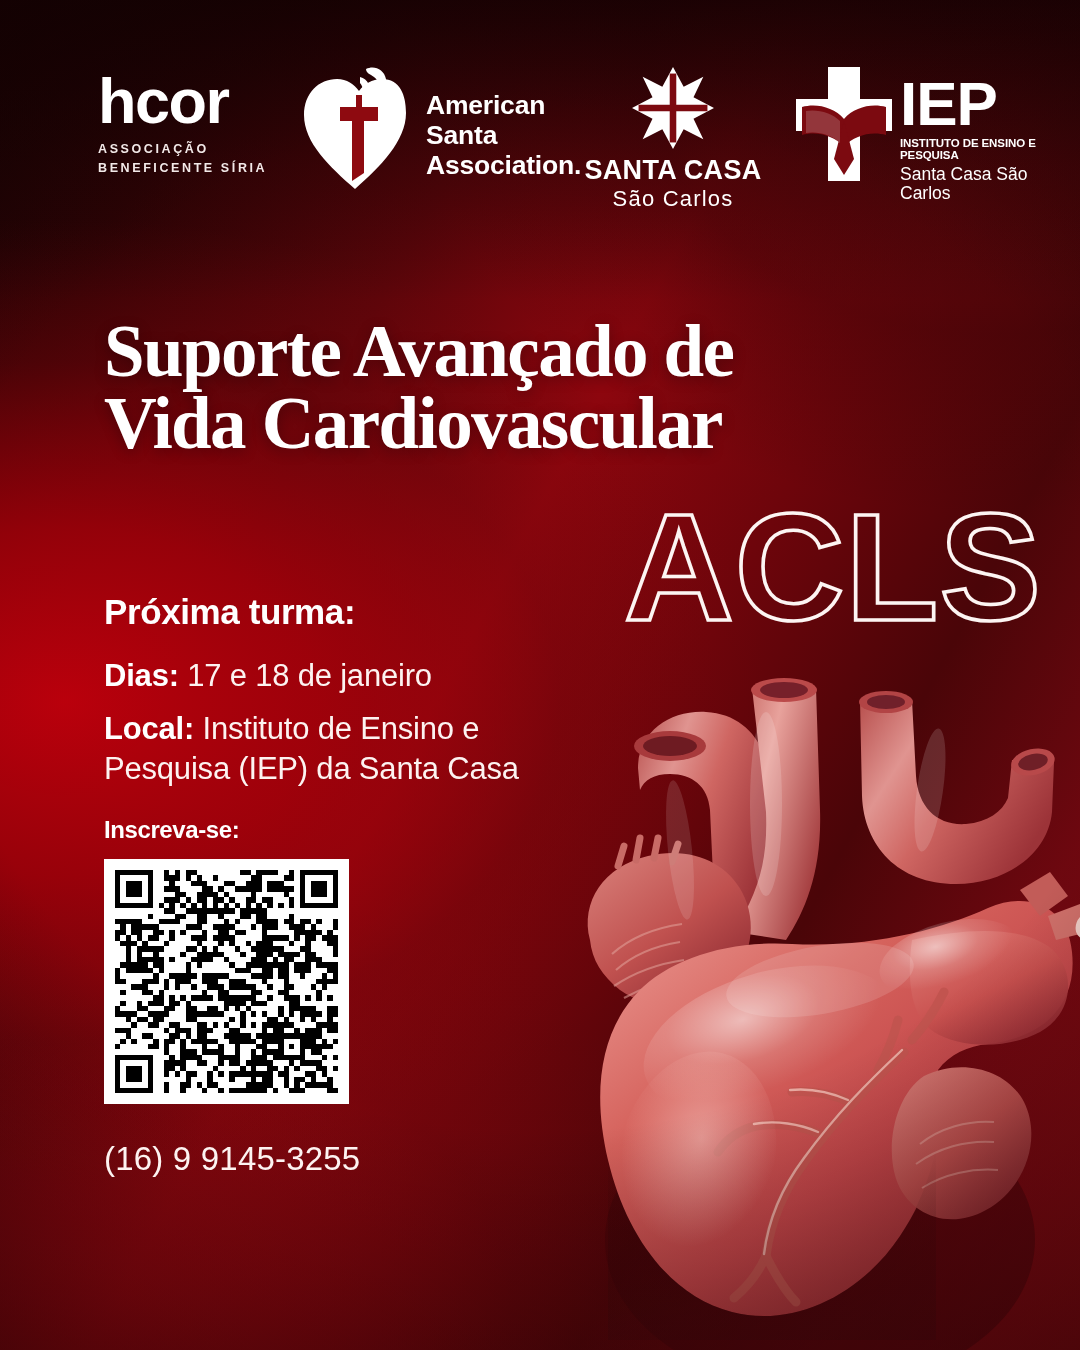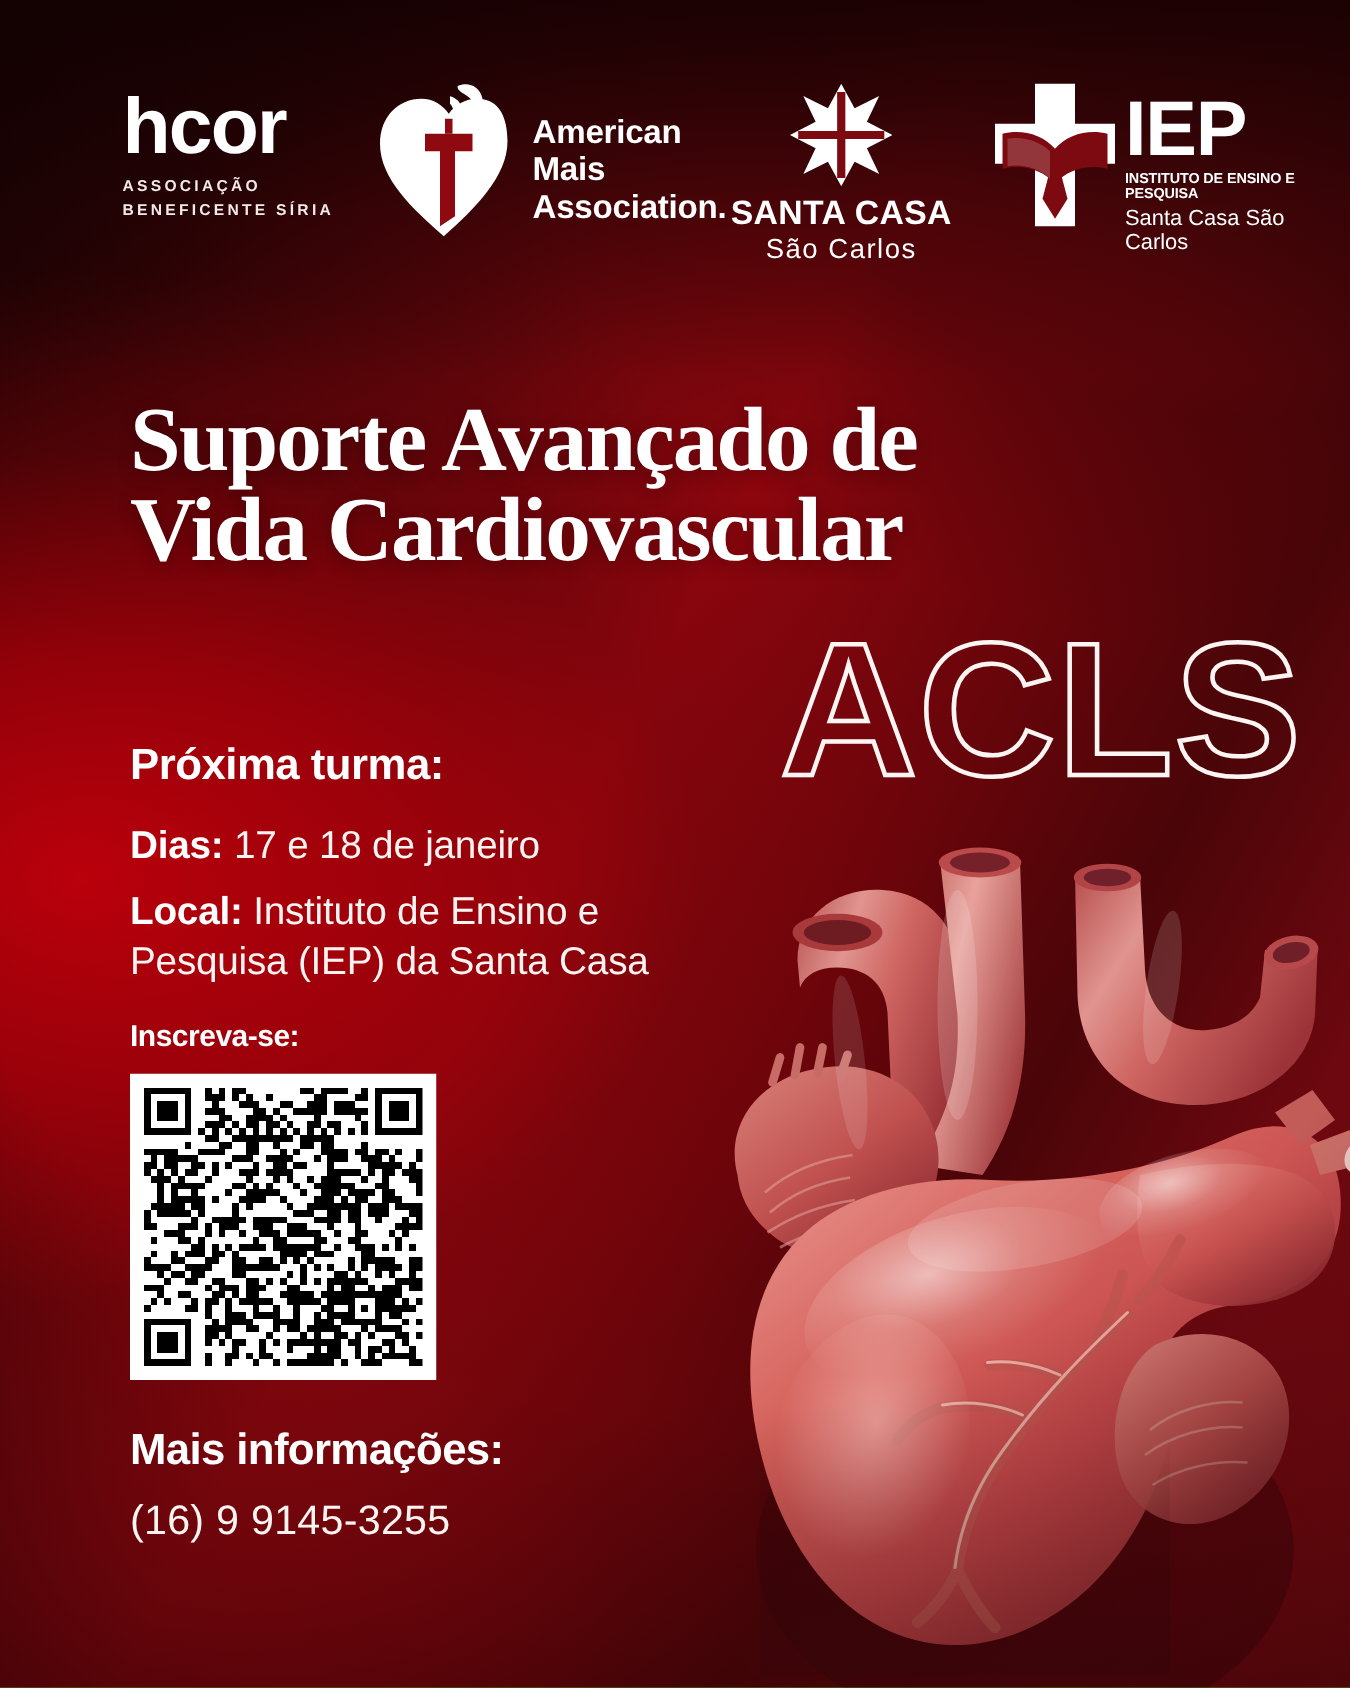--- a/index.html
+++ b/index.html
@@ -8,21 +8,21 @@
   body {
     font-family:"Liberation Sans", sans-serif;
     background:#5a0408;
     overflow:hidden;
   }
 
   #poster {
     position:relative;
     width:1080px; height:1350px;
     overflow:hidden;
-    background:#4d7c0f;
+    background:#0369a1;
   }
 
   
   .bg-base {
     position:absolute; inset:0;
     background:
       radial-gradient(ellipse 900px 620px at 6% 52%,
           rgba(190,0,12,0.96) 0%,
           rgba(168,0,10,0.80) 28%,
           rgba(120,4,10,0.40) 55%,
@@ -358,21 +358,21 @@
           <path d="M66 6 C74 2 84 6 86 16 C88 26 80 32 72 32 C80 26 80 18 74 14
                    C70 11 66 10 66 6 Z" fill="#ffffff"></path>
           <path d="M60 14 C68 16 72 24 68 32 C66 36 62 38 58 38 C64 32 64 24 60 20 Z" fill="#ffffff"></path>
           <path d="M40 44 L78 44 L78 58 L64 58 L64 110 L52 118 L52 58 L40 58 Z" fill="#8e0a10"></path>
           <path d="M44 48 L74 48 L74 54 L44 54 Z" fill="#ffffff" opacity="0"></path>
           <path d="M56 32 L62 32 L62 44 L56 44 Z" fill="#8e0a10"></path>
         </svg>
       </span>
       <div class="aha-text">
         <div>American</div>
-        <div>Mais</div>
+        <div>Santa</div>
         <div>Association.</div>
       </div>
     </div>
 
     <div class="logo logo-iep">
       <span>
         <svg class="iep-mark" viewBox="0 0 108 122" xmlns="http://www.w3.org/2000/svg">
           <path d="M38 4 L70 4 L70 36 L102 36 L102 68 L70 68 L70 118 L38 118
                    L38 68 L6 68 L6 36 L38 36 Z" fill="#ffffff" rx="6"></path>
           <path d="M54 56 C44 44 26 40 12 44 L12 72 C26 68 44 72 54 84 Z" fill="#7c0a10"></path>
@@ -434,17 +434,16 @@
       <svg id="qrsvg" viewBox="0 0 41 41" shape-rendering="crispEdges" xmlns="http://www.w3.org/2000/svg">
         <rect width="41" height="41" fill="#ffffff"></rect>
         <g id="qrcells" fill="#000000">
             <path d="M0 0h1v1h-1zM1 0h1v1h-1zM2 0h1v1h-1zM3 0h1v1h-1zM4 0h1v1h-1zM5 0h1v1h-1zM6 0h1v1h-1zM9 0h1v1h-1zM11 0h1v1h-1zM13 0h1v1h-1zM14 0h1v1h-1zM23 0h1v1h-1zM24 0h1v1h-1zM26 0h1v1h-1zM27 0h1v1h-1zM28 0h1v1h-1zM29 0h1v1h-1zM32 0h1v1h-1zM34 0h1v1h-1zM35 0h1v1h-1zM36 0h1v1h-1zM37 0h1v1h-1zM38 0h1v1h-1zM39 0h1v1h-1zM40 0h1v1h-1zM0 1h1v1h-1zM6 1h1v1h-1zM9 1h1v1h-1zM10 1h1v1h-1zM11 1h1v1h-1zM13 1h1v1h-1zM15 1h1v1h-1zM18 1h1v1h-1zM25 1h1v1h-1zM26 1h1v1h-1zM31 1h1v1h-1zM32 1h1v1h-1zM34 1h1v1h-1zM40 1h1v1h-1zM0 2h1v1h-1zM2 2h1v1h-1zM3 2h1v1h-1zM4 2h1v1h-1zM6 2h1v1h-1zM10 2h1v1h-1zM14 2h1v1h-1zM15 2h1v1h-1zM16 2h1v1h-1zM20 2h1v1h-1zM21 2h1v1h-1zM24 2h1v1h-1zM25 2h1v1h-1zM26 2h1v1h-1zM28 2h1v1h-1zM29 2h1v1h-1zM30 2h1v1h-1zM34 2h1v1h-1zM36 2h1v1h-1zM37 2h1v1h-1zM38 2h1v1h-1zM40 2h1v1h-1zM0 3h1v1h-1zM2 3h1v1h-1zM3 3h1v1h-1zM4 3h1v1h-1zM6 3h1v1h-1zM9 3h1v1h-1zM10 3h1v1h-1zM11 3h1v1h-1zM16 3h1v1h-1zM17 3h1v1h-1zM19 3h1v1h-1zM22 3h1v1h-1zM23 3h1v1h-1zM24 3h1v1h-1zM25 3h1v1h-1zM26 3h1v1h-1zM28 3h1v1h-1zM29 3h1v1h-1zM30 3h1v1h-1zM31 3h1v1h-1zM32 3h1v1h-1zM34 3h1v1h-1zM36 3h1v1h-1zM37 3h1v1h-1zM38 3h1v1h-1zM40 3h1v1h-1zM0 4h1v1h-1zM2 4h1v1h-1zM3 4h1v1h-1zM4 4h1v1h-1zM6 4h1v1h-1zM11 4h1v1h-1zM12 4h1v1h-1zM15 4h1v1h-1zM16 4h1v1h-1zM17 4h1v1h-1zM18 4h1v1h-1zM20 4h1v1h-1zM25 4h1v1h-1zM31 4h1v1h-1zM34 4h1v1h-1zM36 4h1v1h-1zM37 4h1v1h-1zM38 4h1v1h-1zM40 4h1v1h-1zM0 5h1v1h-1zM6 5h1v1h-1zM9 5h1v1h-1zM10 5h1v1h-1zM11 5h1v1h-1zM13 5h1v1h-1zM15 5h1v1h-1zM16 5h1v1h-1zM18 5h1v1h-1zM19 5h1v1h-1zM21 5h1v1h-1zM24 5h1v1h-1zM25 5h1v1h-1zM27 5h1v1h-1zM28 5h1v1h-1zM32 5h1v1h-1zM34 5h1v1h-1zM40 5h1v1h-1zM0 6h1v1h-1zM1 6h1v1h-1zM2 6h1v1h-1zM3 6h1v1h-1zM4 6h1v1h-1zM5 6h1v1h-1zM6 6h1v1h-1zM8 6h1v1h-1zM10 6h1v1h-1zM12 6h1v1h-1zM14 6h1v1h-1zM16 6h1v1h-1zM18 6h1v1h-1zM20 6h1v1h-1zM22 6h1v1h-1zM24 6h1v1h-1zM26 6h1v1h-1zM28 6h1v1h-1zM30 6h1v1h-1zM32 6h1v1h-1zM34 6h1v1h-1zM35 6h1v1h-1zM36 6h1v1h-1zM37 6h1v1h-1zM38 6h1v1h-1zM39 6h1v1h-1zM40 6h1v1h-1zM9 7h1v1h-1zM10 7h1v1h-1zM13 7h1v1h-1zM14 7h1v1h-1zM15 7h1v1h-1zM16 7h1v1h-1zM17 7h1v1h-1zM18 7h1v1h-1zM19 7h1v1h-1zM20 7h1v1h-1zM21 7h1v1h-1zM23 7h1v1h-1zM24 7h1v1h-1zM25 7h1v1h-1zM26 7h1v1h-1zM27 7h1v1h-1zM6 8h1v1h-1zM11 8h1v1h-1zM12 8h1v1h-1zM15 8h1v1h-1zM16 8h1v1h-1zM19 8h1v1h-1zM23 8h1v1h-1zM24 8h1v1h-1zM26 8h1v1h-1zM27 8h1v1h-1zM32 8h1v1h-1zM0 9h1v1h-1zM1 9h1v1h-1zM2 9h1v1h-1zM3 9h1v1h-1zM4 9h1v1h-1zM8 9h1v1h-1zM9 9h1v1h-1zM10 9h1v1h-1zM11 9h1v1h-1zM15 9h1v1h-1zM16 9h1v1h-1zM20 9h1v1h-1zM22 9h1v1h-1zM26 9h1v1h-1zM27 9h1v1h-1zM28 9h1v1h-1zM29 9h1v1h-1zM31 9h1v1h-1zM32 9h1v1h-1zM34 9h1v1h-1zM35 9h1v1h-1zM37 9h1v1h-1zM40 9h1v1h-1zM1 10h1v1h-1zM3 10h1v1h-1zM4 10h1v1h-1zM5 10h1v1h-1zM6 10h1v1h-1zM7 10h1v1h-1zM13 10h1v1h-1zM14 10h1v1h-1zM15 10h1v1h-1zM18 10h1v1h-1zM19 10h1v1h-1zM20 10h1v1h-1zM21 10h1v1h-1zM25 10h1v1h-1zM27 10h1v1h-1zM28 10h1v1h-1zM29 10h1v1h-1zM32 10h1v1h-1zM33 10h1v1h-1zM34 10h1v1h-1zM36 10h1v1h-1zM40 10h1v1h-1zM0 11h1v1h-1zM1 11h1v1h-1zM3 11h1v1h-1zM4 11h1v1h-1zM7 11h1v1h-1zM8 11h1v1h-1zM10 11h1v1h-1zM12 11h1v1h-1zM16 11h1v1h-1zM19 11h1v1h-1zM20 11h1v1h-1zM22 11h1v1h-1zM23 11h1v1h-1zM27 11h1v1h-1zM33 11h1v1h-1zM34 11h1v1h-1zM35 11h1v1h-1zM36 11h1v1h-1zM37 11h1v1h-1zM39 11h1v1h-1zM0 12h1v1h-1zM2 12h1v1h-1zM4 12h1v1h-1zM6 12h1v1h-1zM7 12h1v1h-1zM10 12h1v1h-1zM14 12h1v1h-1zM15 12h1v1h-1zM16 12h1v1h-1zM18 12h1v1h-1zM19 12h1v1h-1zM20 12h1v1h-1zM21 12h1v1h-1zM27 12h1v1h-1zM28 12h1v1h-1zM29 12h1v1h-1zM30 12h1v1h-1zM31 12h1v1h-1zM33 12h1v1h-1zM35 12h1v1h-1zM36 12h1v1h-1zM38 12h1v1h-1zM39 12h1v1h-1zM40 12h1v1h-1zM1 13h1v1h-1zM2 13h1v1h-1zM3 13h1v1h-1zM5 13h1v1h-1zM9 13h1v1h-1zM15 13h1v1h-1zM19 13h1v1h-1zM21 13h1v1h-1zM24 13h1v1h-1zM26 13h1v1h-1zM27 13h1v1h-1zM28 13h1v1h-1zM32 13h1v1h-1zM35 13h1v1h-1zM39 13h1v1h-1zM40 13h1v1h-1zM2 14h1v1h-1zM4 14h1v1h-1zM5 14h1v1h-1zM6 14h1v1h-1zM7 14h1v1h-1zM8 14h1v1h-1zM13 14h1v1h-1zM14 14h1v1h-1zM16 14h1v1h-1zM18 14h1v1h-1zM22 14h1v1h-1zM25 14h1v1h-1zM26 14h1v1h-1zM27 14h1v1h-1zM28 14h1v1h-1zM29 14h1v1h-1zM30 14h1v1h-1zM34 14h1v1h-1zM35 14h1v1h-1zM40 14h1v1h-1zM2 15h1v1h-1zM4 15h1v1h-1zM7 15h1v1h-1zM12 15h1v1h-1zM15 15h1v1h-1zM16 15h1v1h-1zM17 15h1v1h-1zM18 15h1v1h-1zM19 15h1v1h-1zM23 15h1v1h-1zM26 15h1v1h-1zM27 15h1v1h-1zM28 15h1v1h-1zM30 15h1v1h-1zM31 15h1v1h-1zM32 15h1v1h-1zM33 15h1v1h-1zM35 15h1v1h-1zM36 15h1v1h-1zM40 15h1v1h-1zM2 16h1v1h-1zM4 16h1v1h-1zM5 16h1v1h-1zM6 16h1v1h-1zM7 16h1v1h-1zM8 16h1v1h-1zM10 16h1v1h-1zM14 16h1v1h-1zM15 16h1v1h-1zM16 16h1v1h-1zM17 16h1v1h-1zM20 16h1v1h-1zM25 16h1v1h-1zM26 16h1v1h-1zM27 16h1v1h-1zM29 16h1v1h-1zM31 16h1v1h-1zM32 16h1v1h-1zM35 16h1v1h-1zM36 16h1v1h-1zM37 16h1v1h-1zM1 17h1v1h-1zM2 17h1v1h-1zM3 17h1v1h-1zM4 17h1v1h-1zM5 17h1v1h-1zM7 17h1v1h-1zM8 17h1v1h-1zM13 17h1v1h-1zM15 17h1v1h-1zM21 17h1v1h-1zM24 17h1v1h-1zM25 17h1v1h-1zM26 17h1v1h-1zM27 17h1v1h-1zM28 17h1v1h-1zM29 17h1v1h-1zM30 17h1v1h-1zM31 17h1v1h-1zM33 17h1v1h-1zM34 17h1v1h-1zM35 17h1v1h-1zM37 17h1v1h-1zM38 17h1v1h-1zM39 17h1v1h-1zM40 17h1v1h-1zM0 18h1v1h-1zM2 18h1v1h-1zM3 18h1v1h-1zM4 18h1v1h-1zM5 18h1v1h-1zM6 18h1v1h-1zM8 18h1v1h-1zM13 18h1v1h-1zM22 18h1v1h-1zM23 18h1v1h-1zM24 18h1v1h-1zM27 18h1v1h-1zM28 18h1v1h-1zM30 18h1v1h-1zM31 18h1v1h-1zM33 18h1v1h-1zM34 18h1v1h-1zM35 18h1v1h-1zM39 18h1v1h-1zM40 18h1v1h-1zM0 19h1v1h-1zM7 19h1v1h-1zM10 19h1v1h-1zM11 19h1v1h-1zM12 19h1v1h-1zM13 19h1v1h-1zM14 19h1v1h-1zM16 19h1v1h-1zM17 19h1v1h-1zM18 19h1v1h-1zM19 19h1v1h-1zM20 19h1v1h-1zM25 19h1v1h-1zM26 19h1v1h-1zM27 19h1v1h-1zM28 19h1v1h-1zM30 19h1v1h-1zM31 19h1v1h-1zM34 19h1v1h-1zM38 19h1v1h-1zM40 19h1v1h-1zM0 20h1v1h-1zM1 20h1v1h-1zM5 20h1v1h-1zM6 20h1v1h-1zM7 20h1v1h-1zM9 20h1v1h-1zM11 20h1v1h-1zM12 20h1v1h-1zM13 20h1v1h-1zM16 20h1v1h-1zM17 20h1v1h-1zM18 20h1v1h-1zM21 20h1v1h-1zM22 20h1v1h-1zM23 20h1v1h-1zM27 20h1v1h-1zM31 20h1v1h-1zM37 20h1v1h-1zM38 20h1v1h-1zM39 20h1v1h-1zM40 20h1v1h-1zM3 21h1v1h-1zM4 21h1v1h-1zM5 21h1v1h-1zM9 21h1v1h-1zM11 21h1v1h-1zM14 21h1v1h-1zM17 21h1v1h-1zM18 21h1v1h-1zM19 21h1v1h-1zM21 21h1v1h-1zM22 21h1v1h-1zM23 21h1v1h-1zM24 21h1v1h-1zM25 21h1v1h-1zM28 21h1v1h-1zM31 21h1v1h-1zM32 21h1v1h-1zM36 21h1v1h-1zM38 21h1v1h-1zM1 22h1v1h-1zM5 22h1v1h-1zM6 22h1v1h-1zM8 22h1v1h-1zM16 22h1v1h-1zM19 22h1v1h-1zM20 22h1v1h-1zM25 22h1v1h-1zM26 22h1v1h-1zM30 22h1v1h-1zM31 22h1v1h-1zM37 22h1v1h-1zM7 23h1v1h-1zM8 23h1v1h-1zM10 23h1v1h-1zM12 23h1v1h-1zM14 23h1v1h-1zM15 23h1v1h-1zM16 23h1v1h-1zM17 23h1v1h-1zM19 23h1v1h-1zM20 23h1v1h-1zM21 23h1v1h-1zM22 23h1v1h-1zM23 23h1v1h-1zM24 23h1v1h-1zM25 23h1v1h-1zM28 23h1v1h-1zM31 23h1v1h-1zM32 23h1v1h-1zM33 23h1v1h-1zM35 23h1v1h-1zM37 23h1v1h-1zM39 23h1v1h-1zM1 24h1v1h-1zM4 24h1v1h-1zM6 24h1v1h-1zM7 24h1v1h-1zM8 24h1v1h-1zM10 24h1v1h-1zM11 24h1v1h-1zM13 24h1v1h-1zM20 24h1v1h-1zM21 24h1v1h-1zM22 24h1v1h-1zM23 24h1v1h-1zM25 24h1v1h-1zM26 24h1v1h-1zM27 24h1v1h-1zM32 24h1v1h-1zM33 24h1v1h-1zM0 25h1v1h-1zM4 25h1v1h-1zM5 25h1v1h-1zM9 25h1v1h-1zM10 25h1v1h-1zM13 25h1v1h-1zM14 25h1v1h-1zM17 25h1v1h-1zM18 25h1v1h-1zM20 25h1v1h-1zM22 25h1v1h-1zM24 25h1v1h-1zM30 25h1v1h-1zM32 25h1v1h-1zM33 25h1v1h-1zM34 25h1v1h-1zM35 25h1v1h-1zM36 25h1v1h-1zM39 25h1v1h-1zM40 25h1v1h-1zM0 26h1v1h-1zM1 26h1v1h-1zM2 26h1v1h-1zM3 26h1v1h-1zM6 26h1v1h-1zM7 26h1v1h-1zM8 26h1v1h-1zM9 26h1v1h-1zM13 26h1v1h-1zM14 26h1v1h-1zM15 26h1v1h-1zM16 26h1v1h-1zM17 26h1v1h-1zM18 26h1v1h-1zM19 26h1v1h-1zM23 26h1v1h-1zM25 26h1v1h-1zM27 26h1v1h-1zM30 26h1v1h-1zM32 26h1v1h-1zM34 26h1v1h-1zM35 26h1v1h-1zM36 26h1v1h-1zM37 26h1v1h-1zM39 26h1v1h-1zM40 26h1v1h-1zM2 27h1v1h-1zM4 27h1v1h-1zM5 27h1v1h-1zM7 27h1v1h-1zM8 27h1v1h-1zM13 27h1v1h-1zM14 27h1v1h-1zM21 27h1v1h-1zM23 27h1v1h-1zM28 27h1v1h-1zM29 27h1v1h-1zM31 27h1v1h-1zM34 27h1v1h-1zM36 27h1v1h-1zM39 27h1v1h-1zM3 28h1v1h-1zM6 28h1v1h-1zM7 28h1v1h-1zM10 28h1v1h-1zM11 28h1v1h-1zM15 28h1v1h-1zM16 28h1v1h-1zM18 28h1v1h-1zM20 28h1v1h-1zM23 28h1v1h-1zM25 28h1v1h-1zM27 28h1v1h-1zM28 28h1v1h-1zM29 28h1v1h-1zM30 28h1v1h-1zM31 28h1v1h-1zM32 28h1v1h-1zM37 28h1v1h-1zM38 28h1v1h-1zM39 28h1v1h-1zM40 28h1v1h-1zM0 29h1v1h-1zM1 29h1v1h-1zM2 29h1v1h-1zM9 29h1v1h-1zM11 29h1v1h-1zM12 29h1v1h-1zM13 29h1v1h-1zM15 29h1v1h-1zM16 29h1v1h-1zM17 29h1v1h-1zM21 29h1v1h-1zM22 29h1v1h-1zM27 29h1v1h-1zM29 29h1v1h-1zM30 29h1v1h-1zM33 29h1v1h-1zM35 29h1v1h-1zM36 29h1v1h-1zM37 29h1v1h-1zM39 29h1v1h-1zM40 29h1v1h-1zM2 30h1v1h-1zM5 30h1v1h-1zM6 30h1v1h-1zM10 30h1v1h-1zM11 30h1v1h-1zM13 30h1v1h-1zM15 30h1v1h-1zM16 30h1v1h-1zM20 30h1v1h-1zM21 30h1v1h-1zM22 30h1v1h-1zM23 30h1v1h-1zM24 30h1v1h-1zM26 30h1v1h-1zM27 30h1v1h-1zM28 30h1v1h-1zM29 30h1v1h-1zM30 30h1v1h-1zM31 30h1v1h-1zM32 30h1v1h-1zM33 30h1v1h-1zM34 30h1v1h-1zM35 30h1v1h-1zM36 30h1v1h-1zM37 30h1v1h-1zM1 31h1v1h-1zM3 31h1v1h-1zM7 31h1v1h-1zM9 31h1v1h-1zM10 31h1v1h-1zM12 31h1v1h-1zM14 31h1v1h-1zM15 31h1v1h-1zM16 31h1v1h-1zM17 31h1v1h-1zM18 31h1v1h-1zM21 31h1v1h-1zM22 31h1v1h-1zM23 31h1v1h-1zM24 31h1v1h-1zM25 31h1v1h-1zM27 31h1v1h-1zM28 31h1v1h-1zM29 31h1v1h-1zM30 31h1v1h-1zM34 31h1v1h-1zM35 31h1v1h-1zM36 31h1v1h-1zM38 31h1v1h-1zM40 31h1v1h-1zM0 32h1v1h-1zM6 32h1v1h-1zM7 32h1v1h-1zM9 32h1v1h-1zM12 32h1v1h-1zM16 32h1v1h-1zM19 32h1v1h-1zM22 32h1v1h-1zM26 32h1v1h-1zM27 32h1v1h-1zM30 32h1v1h-1zM32 32h1v1h-1zM34 32h1v1h-1zM35 32h1v1h-1zM36 32h1v1h-1zM37 32h1v1h-1zM38 32h1v1h-1zM39 32h1v1h-1zM9 33h1v1h-1zM12 33h1v1h-1zM13 33h1v1h-1zM14 33h1v1h-1zM16 33h1v1h-1zM17 33h1v1h-1zM18 33h1v1h-1zM19 33h1v1h-1zM22 33h1v1h-1zM25 33h1v1h-1zM27 33h1v1h-1zM28 33h1v1h-1zM29 33h1v1h-1zM30 33h1v1h-1zM34 33h1v1h-1zM36 33h1v1h-1zM37 33h1v1h-1zM0 34h1v1h-1zM1 34h1v1h-1zM2 34h1v1h-1zM3 34h1v1h-1zM4 34h1v1h-1zM5 34h1v1h-1zM6 34h1v1h-1zM10 34h1v1h-1zM12 34h1v1h-1zM13 34h1v1h-1zM14 34h1v1h-1zM15 34h1v1h-1zM19 34h1v1h-1zM20 34h1v1h-1zM21 34h1v1h-1zM22 34h1v1h-1zM25 34h1v1h-1zM26 34h1v1h-1zM27 34h1v1h-1zM29 34h1v1h-1zM30 34h1v1h-1zM31 34h1v1h-1zM32 34h1v1h-1zM33 34h1v1h-1zM34 34h1v1h-1zM38 34h1v1h-1zM40 34h1v1h-1zM0 35h1v1h-1zM6 35h1v1h-1zM9 35h1v1h-1zM10 35h1v1h-1zM11 35h1v1h-1zM12 35h1v1h-1zM15 35h1v1h-1zM16 35h1v1h-1zM19 35h1v1h-1zM21 35h1v1h-1zM22 35h1v1h-1zM24 35h1v1h-1zM25 35h1v1h-1zM26 35h1v1h-1zM27 35h1v1h-1zM28 35h1v1h-1zM32 35h1v1h-1zM34 35h1v1h-1zM35 35h1v1h-1zM36 35h1v1h-1zM37 35h1v1h-1zM0 36h1v1h-1zM2 36h1v1h-1zM3 36h1v1h-1zM4 36h1v1h-1zM6 36h1v1h-1zM9 36h1v1h-1zM10 36h1v1h-1zM12 36h1v1h-1zM18 36h1v1h-1zM23 36h1v1h-1zM25 36h1v1h-1zM28 36h1v1h-1zM29 36h1v1h-1zM31 36h1v1h-1zM33 36h1v1h-1zM37 36h1v1h-1zM38 36h1v1h-1zM40 36h1v1h-1zM0 37h1v1h-1zM2 37h1v1h-1zM3 37h1v1h-1zM4 37h1v1h-1zM6 37h1v1h-1zM9 37h1v1h-1zM11 37h1v1h-1zM13 37h1v1h-1zM14 37h1v1h-1zM17 37h1v1h-1zM19 37h1v1h-1zM21 37h1v1h-1zM22 37h1v1h-1zM23 37h1v1h-1zM24 37h1v1h-1zM25 37h1v1h-1zM26 37h1v1h-1zM27 37h1v1h-1zM28 37h1v1h-1zM30 37h1v1h-1zM31 37h1v1h-1zM35 37h1v1h-1zM36 37h1v1h-1zM38 37h1v1h-1zM0 38h1v1h-1zM2 38h1v1h-1zM3 38h1v1h-1zM4 38h1v1h-1zM6 38h1v1h-1zM13 38h1v1h-1zM17 38h1v1h-1zM21 38h1v1h-1zM25 38h1v1h-1zM27 38h1v1h-1zM28 38h1v1h-1zM31 38h1v1h-1zM33 38h1v1h-1zM34 38h1v1h-1zM36 38h1v1h-1zM39 38h1v1h-1zM0 39h1v1h-1zM6 39h1v1h-1zM9 39h1v1h-1zM12 39h1v1h-1zM13 39h1v1h-1zM15 39h1v1h-1zM17 39h1v1h-1zM18 39h1v1h-1zM24 39h1v1h-1zM25 39h1v1h-1zM26 39h1v1h-1zM27 39h1v1h-1zM28 39h1v1h-1zM31 39h1v1h-1zM33 39h1v1h-1zM35 39h1v1h-1zM36 39h1v1h-1zM37 39h1v1h-1zM38 39h1v1h-1zM39 39h1v1h-1zM0 40h1v1h-1zM1 40h1v1h-1zM2 40h1v1h-1zM3 40h1v1h-1zM4 40h1v1h-1zM5 40h1v1h-1zM6 40h1v1h-1zM9 40h1v1h-1zM12 40h1v1h-1zM16 40h1v1h-1zM19 40h1v1h-1zM21 40h1v1h-1zM22 40h1v1h-1zM23 40h1v1h-1zM24 40h1v1h-1zM25 40h1v1h-1zM26 40h1v1h-1zM27 40h1v1h-1zM29 40h1v1h-1zM32 40h1v1h-1zM33 40h1v1h-1zM34 40h1v1h-1zM39 40h1v1h-1zM40 40h1v1h-1z"></path>
           </g>
       </svg>
     </div>
   </div>
 
   <div class="contact">
-    <div class="contact-head">Mais informações:</div>
     <div class="contact-phone">(16) 9 9145-3255</div>
   </div>
 
 </div>
 
 </body></html>

